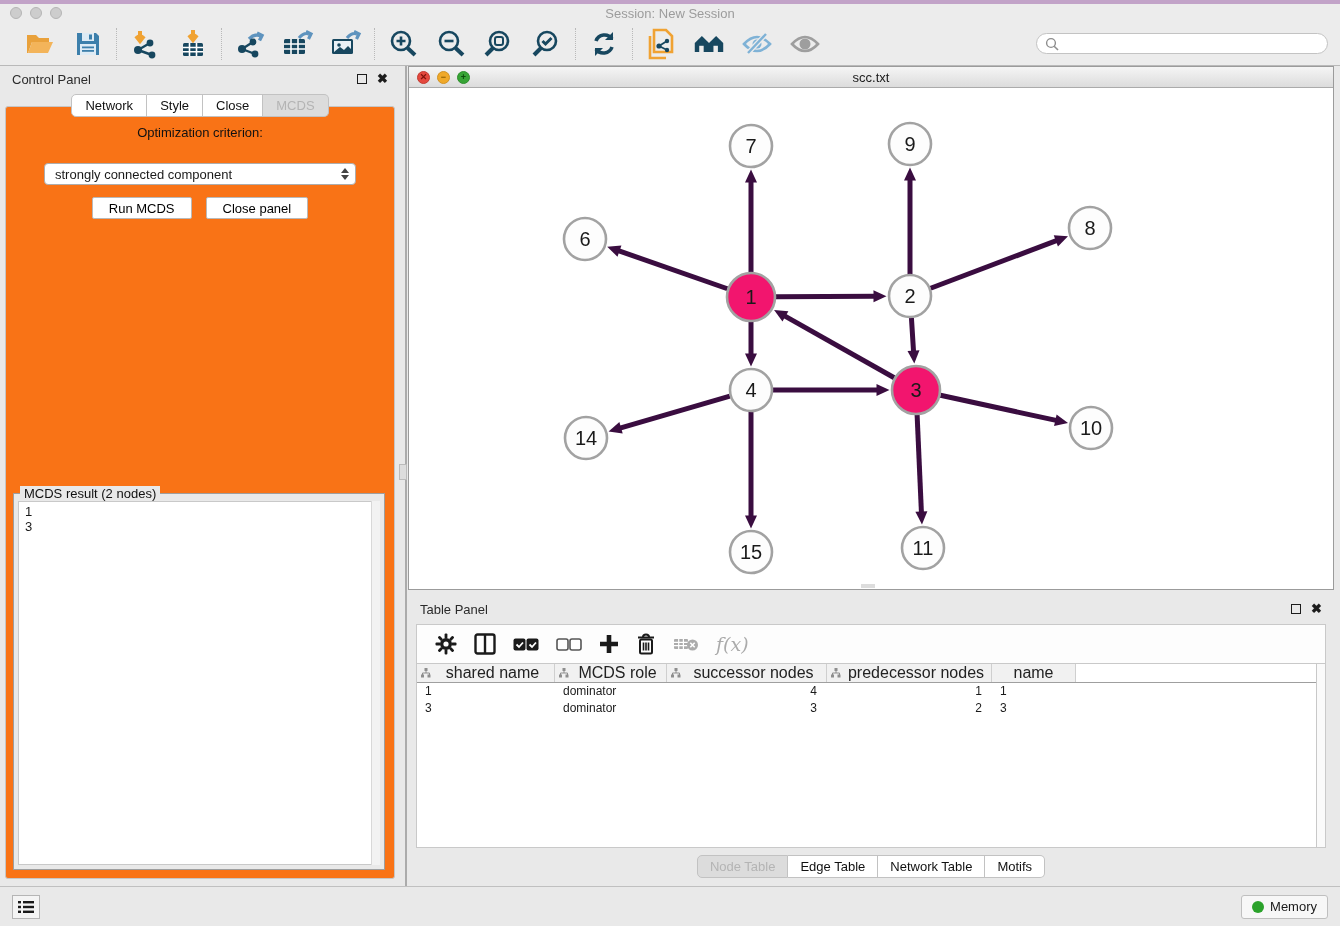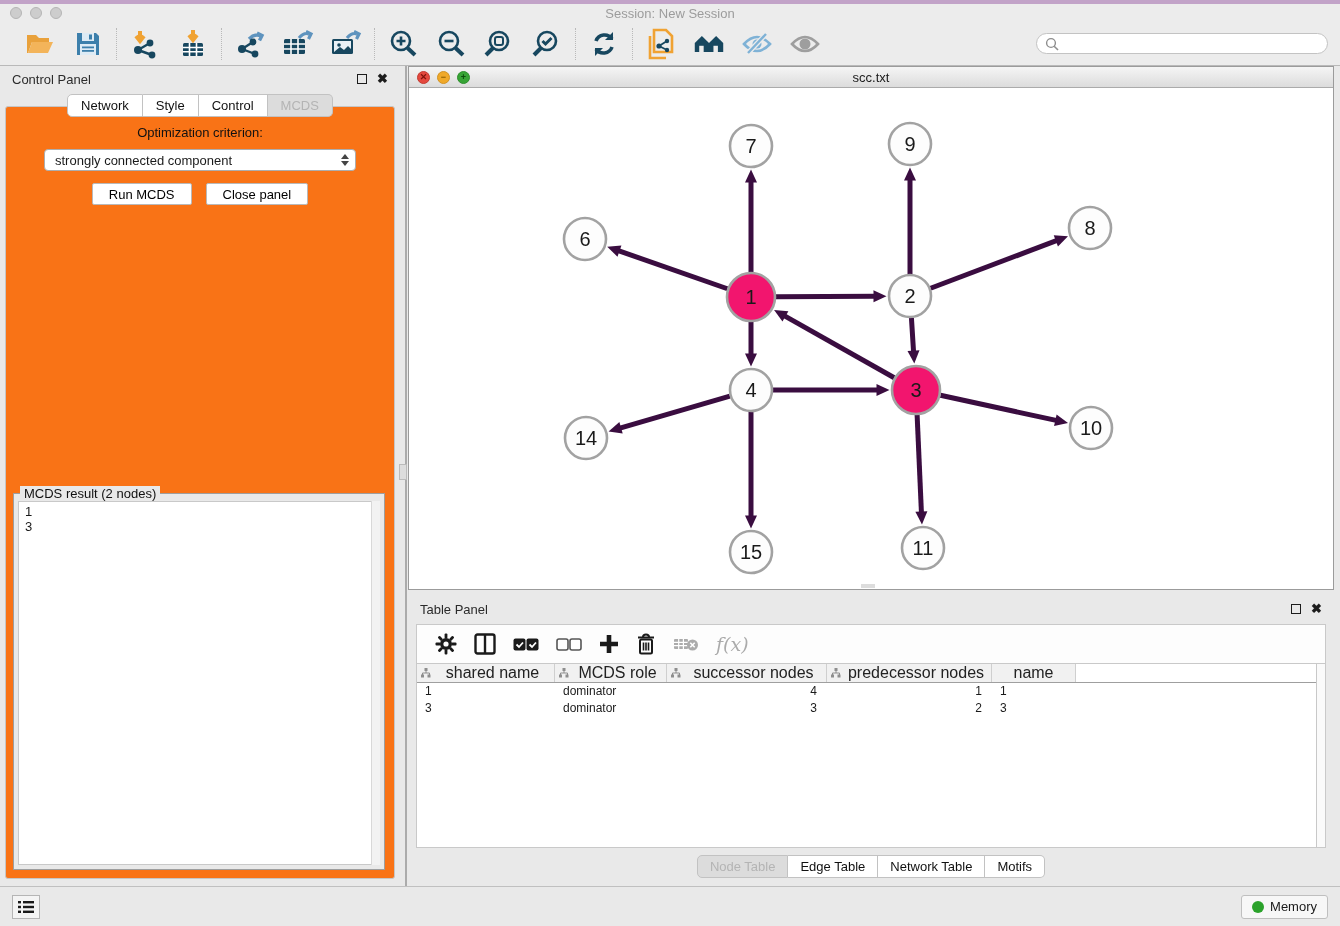--- a/index.html
+++ b/index.html
@@ -34,21 +34,21 @@
   .ph-close { font-size:13px; font-weight:bold; color:#1C1C1C; line-height:10px; cursor:pointer; }
 
   .ctab-row { display:flex; justify-content:center; margin-top:2px; position:relative; z-index:2; }
   .ctab-row .tab, .bt-tabs .tab { font-size:13px; padding:3px 13px; background:#FFFFFF; border:1px solid #C2C2C2; border-left:none; cursor:pointer; color:#111; }
   .ctab-row .tab:first-child, .bt-tabs .tab:first-child { border-left:1px solid #C2C2C2; border-radius:5px 0 0 5px; }
   .ctab-row .tab:last-child, .bt-tabs .tab:last-child { border-radius:0 5px 5px 0; }
   .ctab-row .tab.active, .bt-tabs .tab.active { background:#DCDCDC; color:#B4B4B4; }
 
   .cp-body { position:absolute; left:5px; right:5px; top:40px; bottom:7px; border:1px solid #C6C6C6; border-radius:3px; background:#f97316; }
   .opt-label { text-align:center; font-size:13px; margin-top:18px; color:#111; }
-  .select-row { display:flex; justify-content:center; margin-top:9px; }
+  .select-row { display:flex; justify-content:center; margin-top:23px; }
   .select { width:312px; height:22px; background:#FFFFFF; border:1px solid #ADADAD; border-radius:4px; display:flex; align-items:center; padding:0 6px 0 10px; font-size:13px; cursor:pointer; }
   .select .sel-label { flex:1; }
   .stepper { display:flex; flex-direction:column; gap:2px; align-items:center; }
   .stepper i { width:0; height:0; border-left:4px solid transparent; border-right:4px solid transparent; }
   .stepper .up { border-bottom:5px solid #444; }
   .stepper .down { border-top:5px solid #444; }
   .btn-row { display:flex; justify-content:center; gap:14px; margin-top:12px; }
   .push-btn { height:22px; padding:0 16px; font-size:13px; background:#FFFFFF; border:1px solid #B9B9B9; border-radius:2px; cursor:pointer; font-family:"Liberation Sans",sans-serif; }
 
   .result-group { position:absolute; left:7px; right:9px; top:386px; bottom:8px; border:1px solid #9E9E9E; background:#E9E9E9; }
@@ -282,21 +282,21 @@
       <div class="panel-header">
         <span class="ph-title">Control Panel</span>
         <span class="ph-icons">
           <span class="ph-float"></span>
           <span class="ph-close">✖</span>
         </span>
       </div>
       <div class="ctab-row">
           <div class="tab">Network</div>
           <div class="tab">Style</div>
-          <div class="tab">Control</div>
+          <div class="tab">Close</div>
           <div class="tab active">MCDS</div>
         </div>
       <div class="cp-body">
         <div class="opt-label">Optimization criterion:</div>
         <div class="select-row">
           <div class="select">
             <span class="sel-label">strongly connected component</span>
             <span class="stepper">
                 <i class="up"></i>
                 <i class="down"></i>

